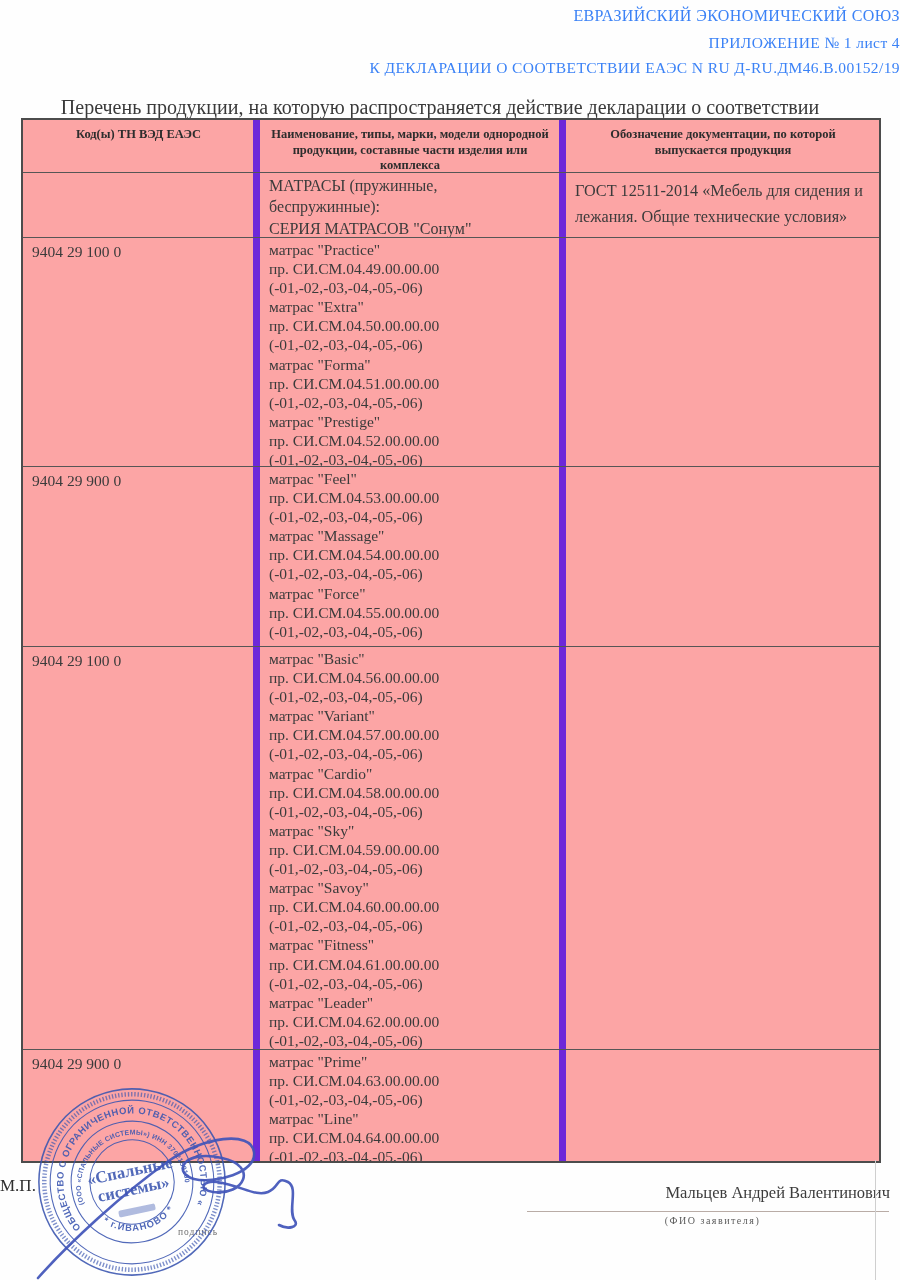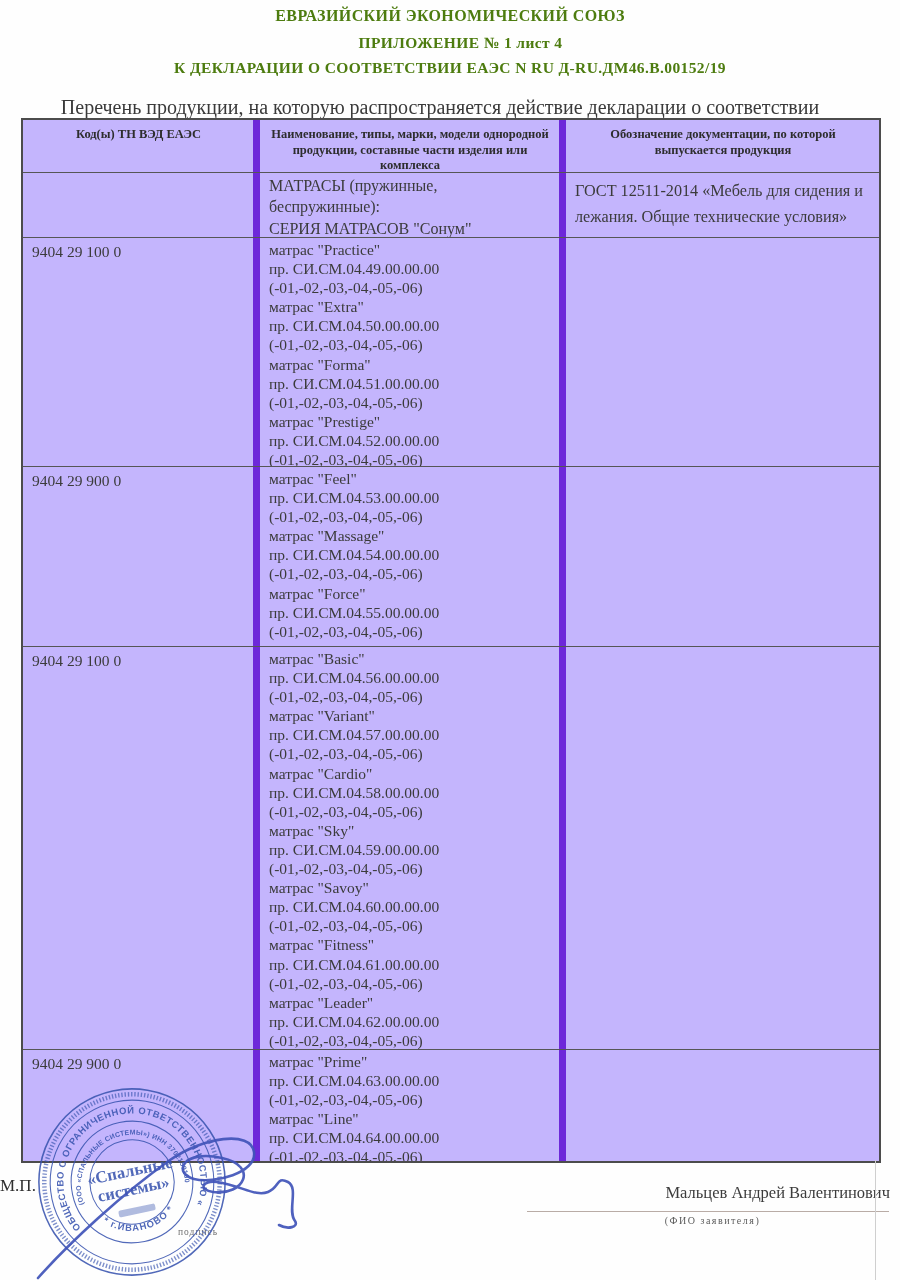--- a/index.html
+++ b/index.html
@@ -1,27 +1,27 @@
 <!DOCTYPE html>
 <html><head>
 <meta charset="utf-8">
 <style>
   html,body{margin:0;padding:0;}
   body{
     width:900px;height:1280px;position:relative;overflow:hidden;
     background:#fefefe;color:#333;
     font-family:"Liberation Serif", serif;
   }
-  .hline{position:absolute;left:0;right:0;text-align:center;font-weight:bold;color:#4d7c0f;letter-spacing:.4px;}
+  .hline{position:absolute;left:0;right:0;text-align:right;font-weight:normal;color:#3b82f6;letter-spacing:.4px;}
   .h1{top:7px;font-size:16px;}
   .h2{top:34px;font-size:15.5px;margin-left:21px;}
   .h3{top:59px;font-size:15.5px;}
   .subtitle{position:absolute;top:96px;left:0;right:20px;text-align:center;font-size:20px;color:#3a3a3a;}
 
-  .doc-table{position:absolute;left:21px;top:118px;width:856px;border:2px solid #4c4c4c;background:#c4b5fd;}
+  .doc-table{position:absolute;left:21px;top:118px;width:856px;border:2px solid #4c4c4c;background:#fca5a5;}
   .tr{display:grid;grid-template-columns:230px 306px 1fr;}
   .tr + .tr{border-top:1px solid #565656;}
   .td{border-left:7px solid #6d28d9;padding:2px 8px 0 9px;white-space:pre-line;overflow:hidden;box-sizing:border-box;}
   .td:first-child{border-left:none;}
   .r-head{height:52px;}
   .r-head .td{font-weight:bold;text-align:center;font-size:12.5px;line-height:15.5px;padding-top:7px;color:#2d2d2d;}
   .r0{height:64px;}   .r0 .col2{font-size:16px;line-height:21.3px;}
   .r0 .col3{font-size:16.2px;line-height:26px;padding-top:5px;}
   .r1{height:228px;}  .r2{height:179px;}  .r3{height:402px;}  .r4{height:111px;}
   .col1{font-size:15.5px;line-height:19px;padding-top:4px;color:#3b3b3b;}

